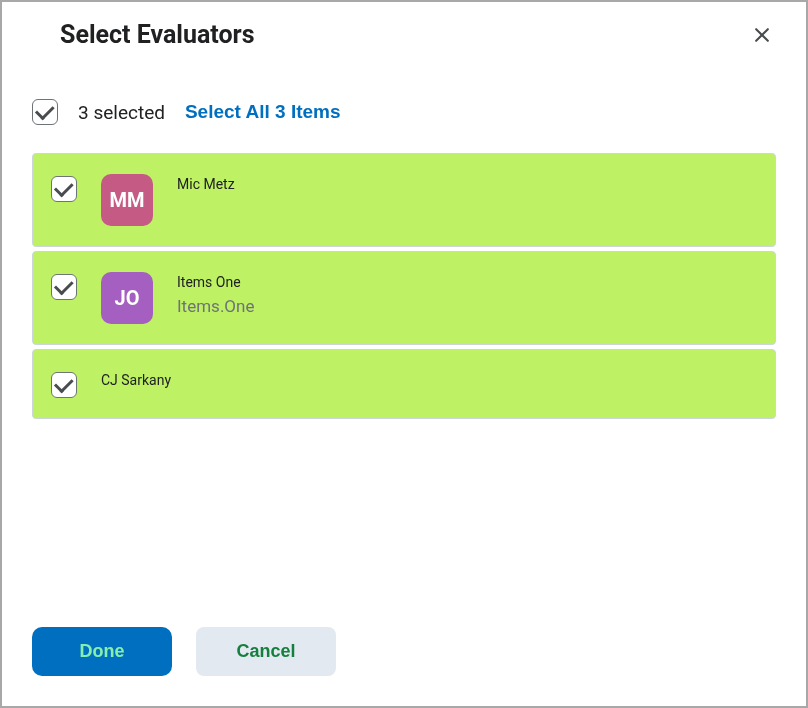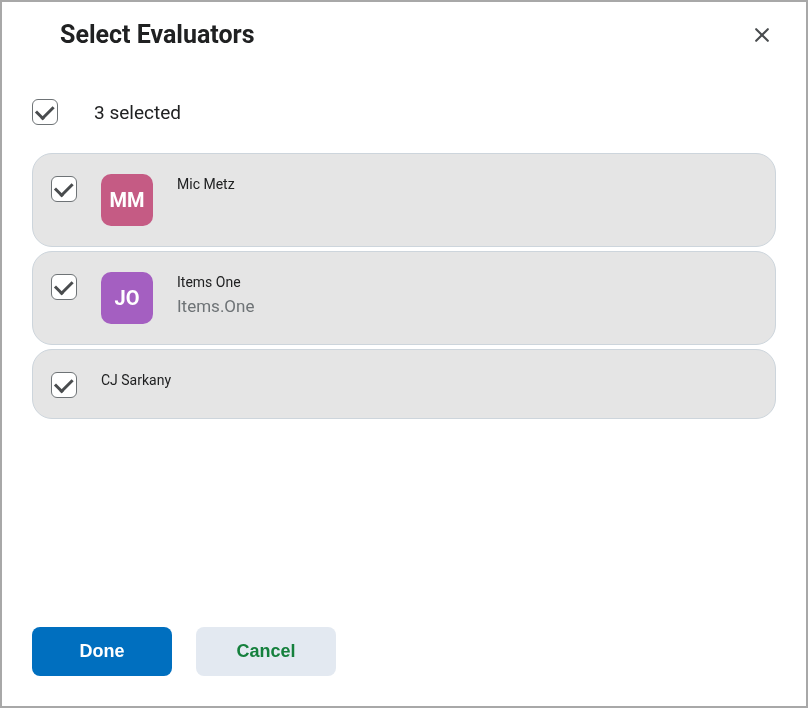--- a/index.html
+++ b/index.html
@@ -43,21 +43,21 @@
       width: 20px;
       height: 20px;
     }
     .content {
       padding: 0 30px;
       flex: 1;
     }
     .selection-row {
       display: flex;
       align-items: center;
-      gap: 36px;
+      gap: 20px;
       margin-top: 50px;
       margin-bottom: 28px;
       padding-left: 0px;
     }
     .checkbox {
       width: 26px;
       height: 26px;
       border: 1px solid #6e7376;
       border-radius: 6px;
       background: #fff;
@@ -89,23 +89,23 @@
       padding: 0;
     }
     .list {
       border-radius: 8px;
     }
     .list-item {
       display: flex;
       align-items: flex-start;
       gap: 24px;
       padding: 20px 18px;
-      background: #e5e5e5;
+      background: #bef264;
       border: 1px solid #cdd5dc;
-      border-radius: 20px;
+      border-radius: 4px;
       margin-bottom: 4px;
     }
     .list-item .checkbox {
       margin-top: 2px;
     }
     .avatar {
       width: 52px;
       height: 52px;
       border-radius: 10px;
       display: flex;
@@ -140,21 +140,22 @@
       font-size: 18px;
       font-weight: 700;
       border: none;
       border-radius: 8px;
       padding: 14px 34px;
       cursor: pointer;
       min-width: 140px;
     }
     .btn-primary {
       background: #006fbf;
-      color: #ffffff;
+      color: #86efac;
+      border-radius: 10px;
     }
     .btn-secondary {
       background: #e3e9f1;
       color: #15803d;
       font-weight: 600;
     }
   </style>
 </head>
 <body>
 
@@ -165,20 +166,21 @@
       <line x1="5" y1="5" x2="19" y2="19"></line>
       <line x1="19" y1="5" x2="5" y2="19"></line>
     </svg>
   </button>
 </div>
 
 <div class="content">
   <div class="selection-row">
     <div class="checkbox checked"></div>
     <span class="selected-count">3 selected</span>
+    <button class="select-all">Select All 3 Items</button>
   </div>
 
   <div class="list">
     <div class="list-item">
       <div class="checkbox checked"></div>
       <div class="avatar" style="background:#c55b84">MM</div>
       <div class="item-text">
         <span class="item-name">Mic Metz</span>
 
       </div>

